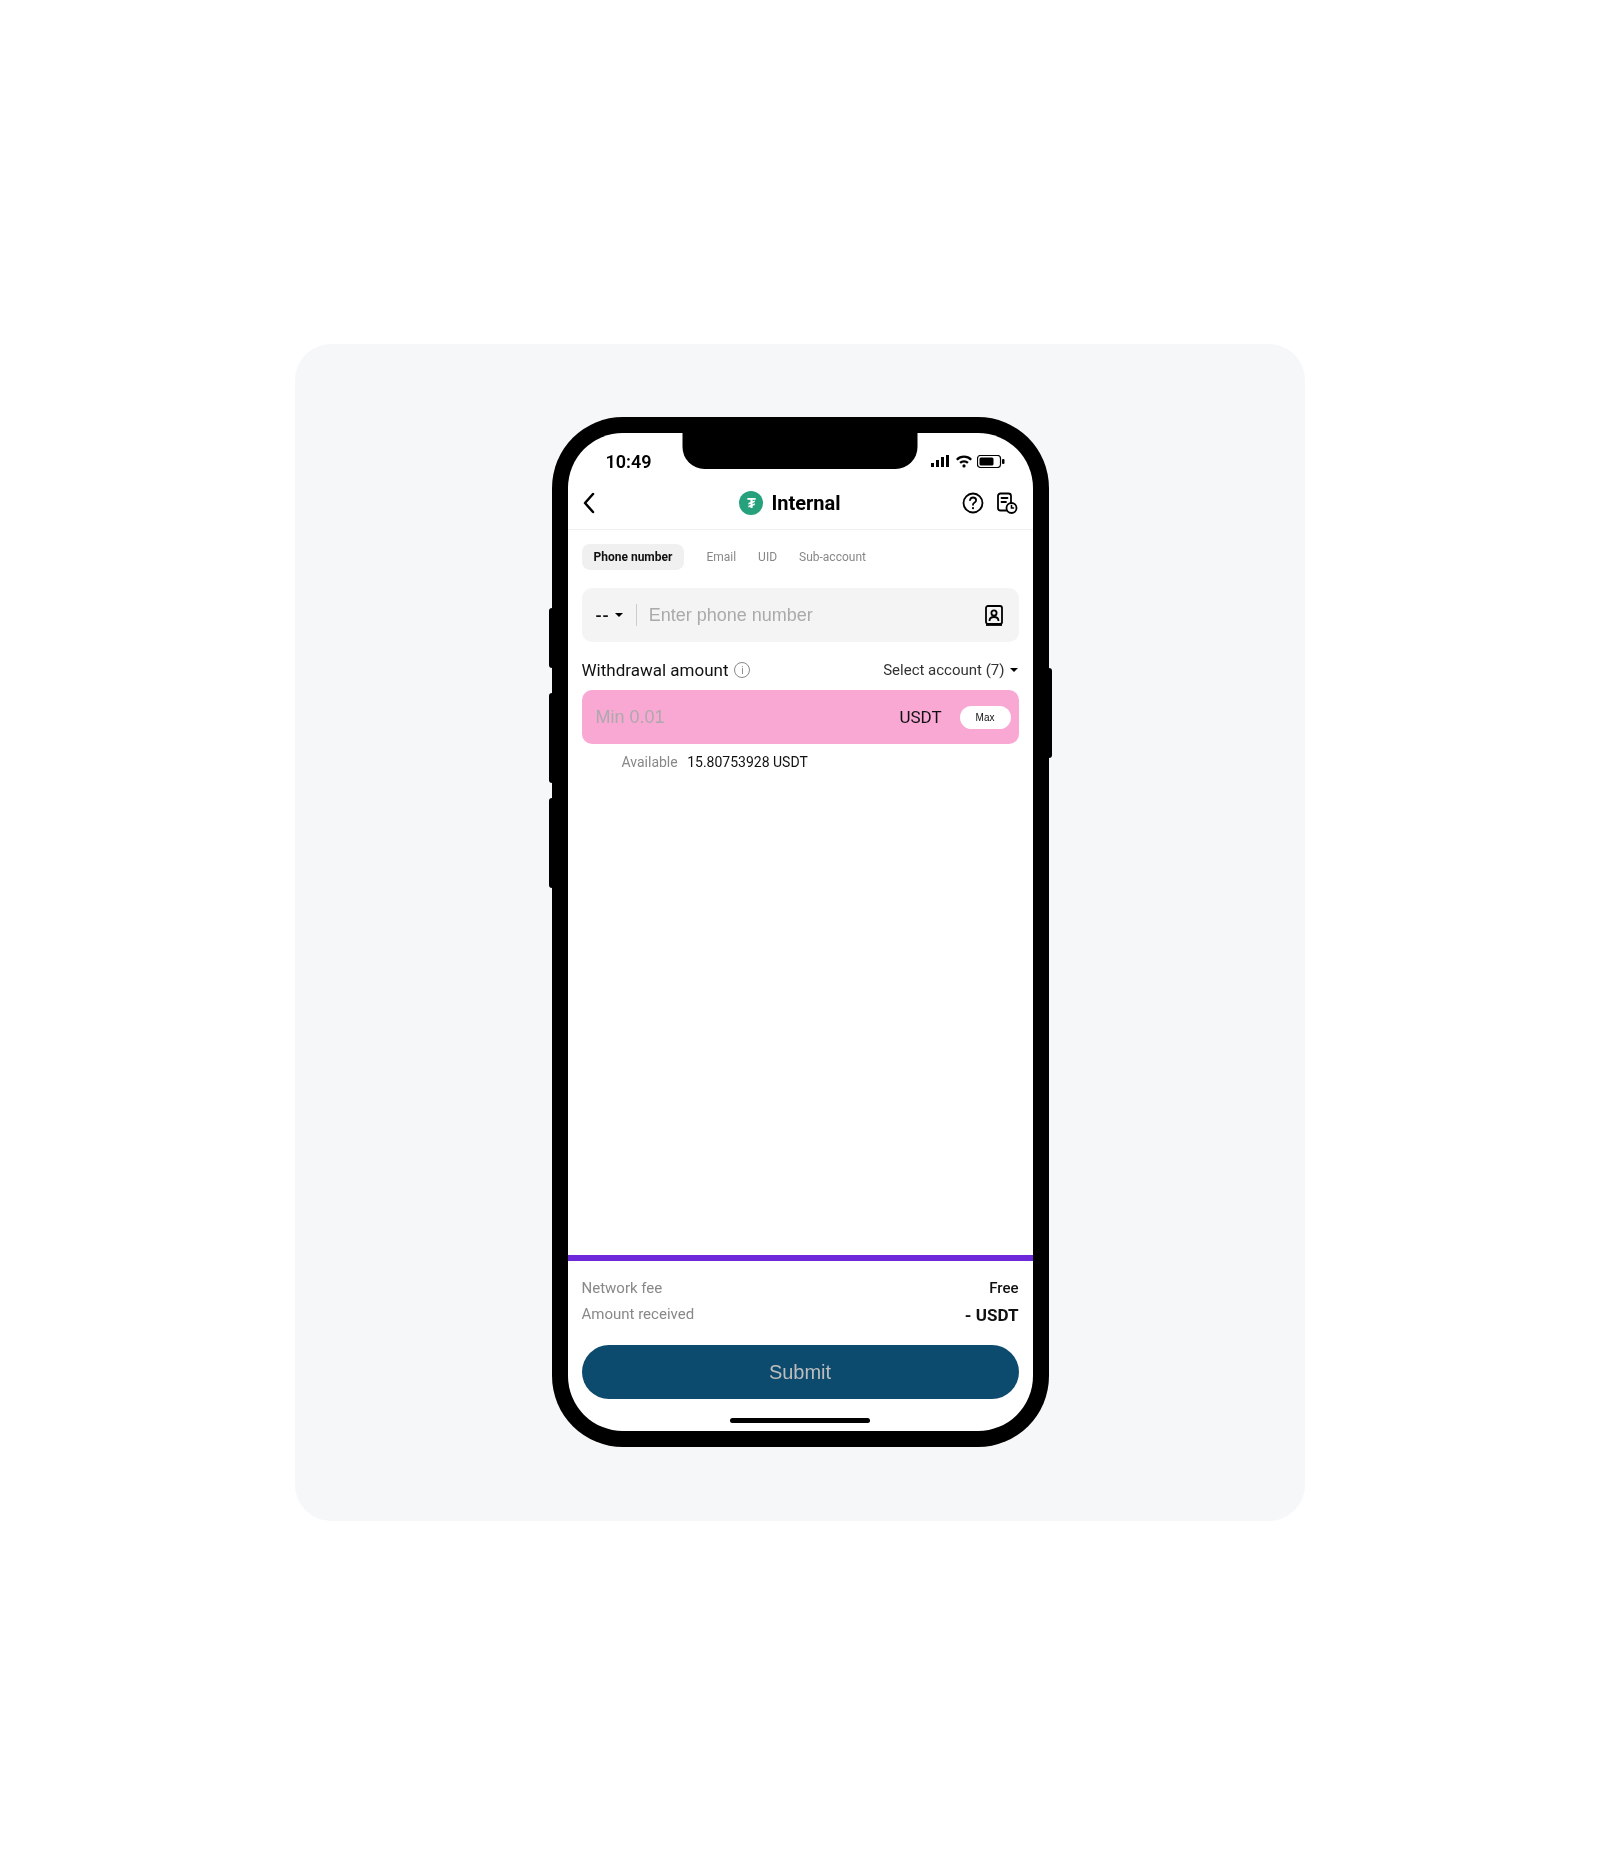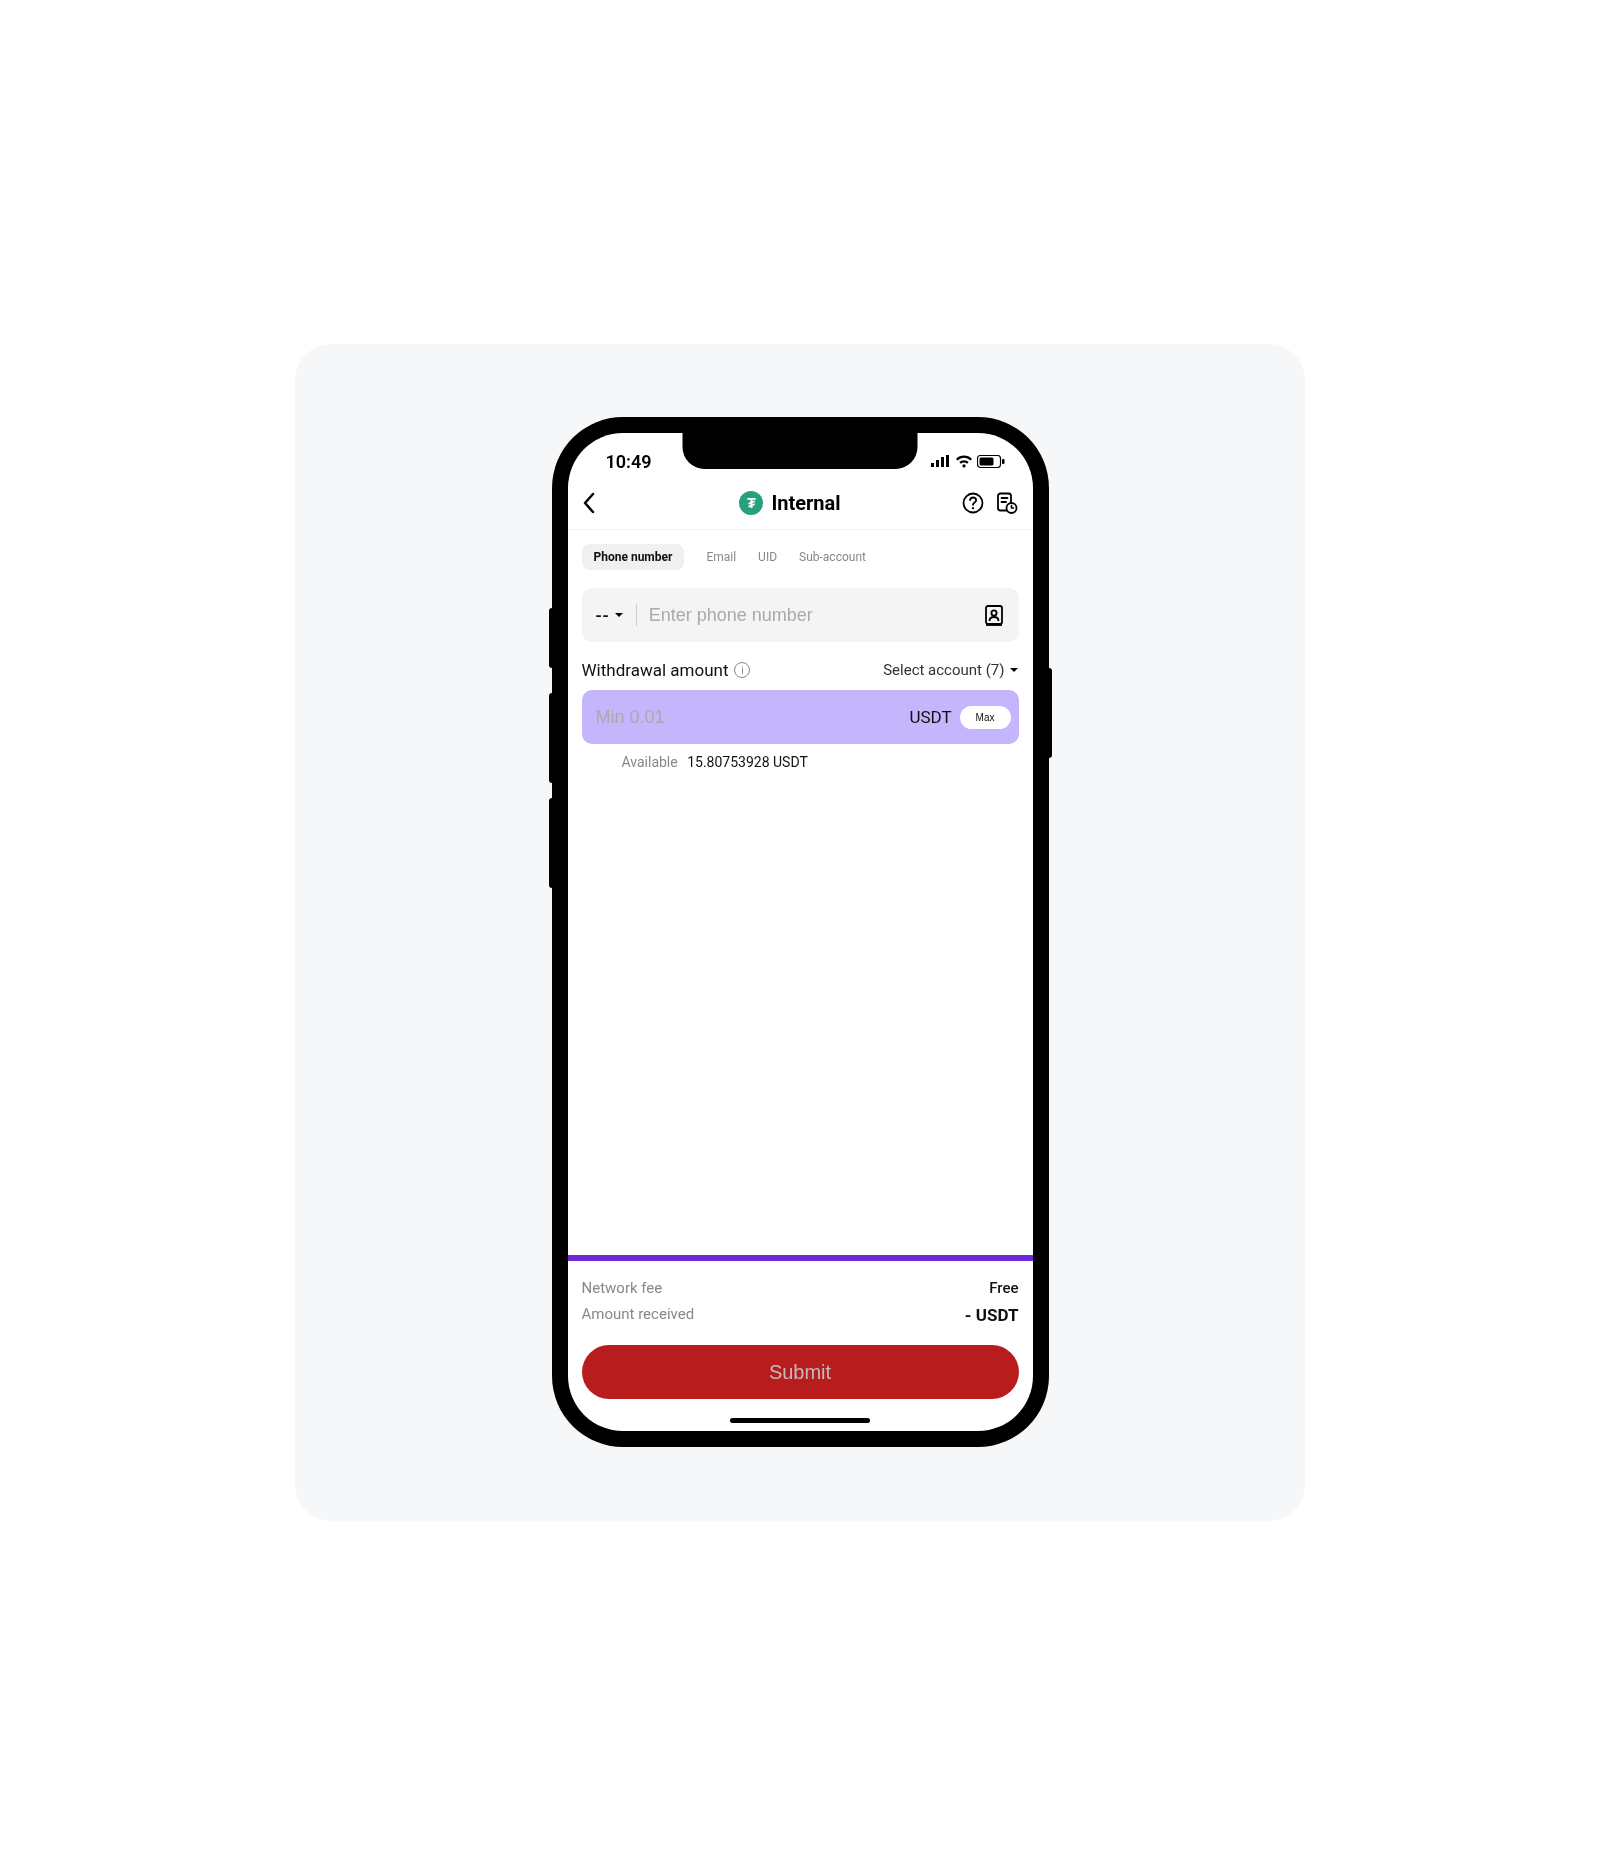--- a/index.html
+++ b/index.html
@@ -122,22 +122,22 @@
     display:flex; justify-content:space-between; align-items:center; margin-bottom:10px;gap:16px;
   }
   .section-label { font-size:17px; color:#111; display:flex; align-items:center; gap:6px;}
   .info-circle {
     width:16px; height:16px; border:1.3px solid #888; border-radius:50%;
     display:inline-flex; align-items:center; justify-content:center;
     font-size:10px; color:#888;
   }
   .select-account { font-size:15px; color:#333; display:flex; align-items:center; gap:4px; cursor:pointer;}
   .amount-row {
-    background:#c4b5fd; border-radius:10px; height:54px;
-    display:flex; align-items:center; padding:0 8px 0 14px; gap:8px;
+    background:#f9a8d4; border-radius:10px; height:54px;
+    display:flex; align-items:center; padding:0 8px 0 14px; gap:18px;
   }
   .amount-input {
     flex:1; border:none; background:transparent; outline:none; font-size:18px;
   }
   .amount-input::placeholder { color:#aaa;}
   .currency { font-size:17px; color:#111;}
   .max-btn {
     background:#fff; border-radius:999px; padding:6px 16px;
     font-size:10px; color:#111; cursor:pointer; border:none;
   }
@@ -146,21 +146,21 @@
   .spacer { flex:1; }
   .footer {
     border-top:6px solid #6d28d9; padding:18px 14px 32px 14px;
   }
   .footer-row { display:flex; justify-content:space-between; font-size:15px; margin-bottom:8px;}
   .footer-row .k { color:#888;}
   .footer-row .v { color:#111; font-weight:500;}
   .footer-row .v.strong { font-weight:700; font-size:17px;}
   .submit {
     width:100%; height:54px; border:none; border-radius:999px;
-    background:#b91c1c; color:#bdbdbd; font-size:20px; font-weight:500;
+    background:#0c4a6e; color:#bdbdbd; font-size:20px; font-weight:500;
     margin-top:12px; cursor:pointer;
   }
   .home-indicator {
     position:absolute; bottom:8px; left:50%; transform:translateX(-50%);
     width:140px; height:5px; background:#000; border-radius:3px;
   }
   svg { display:block; }
 </style>
 </head>
 <body>

